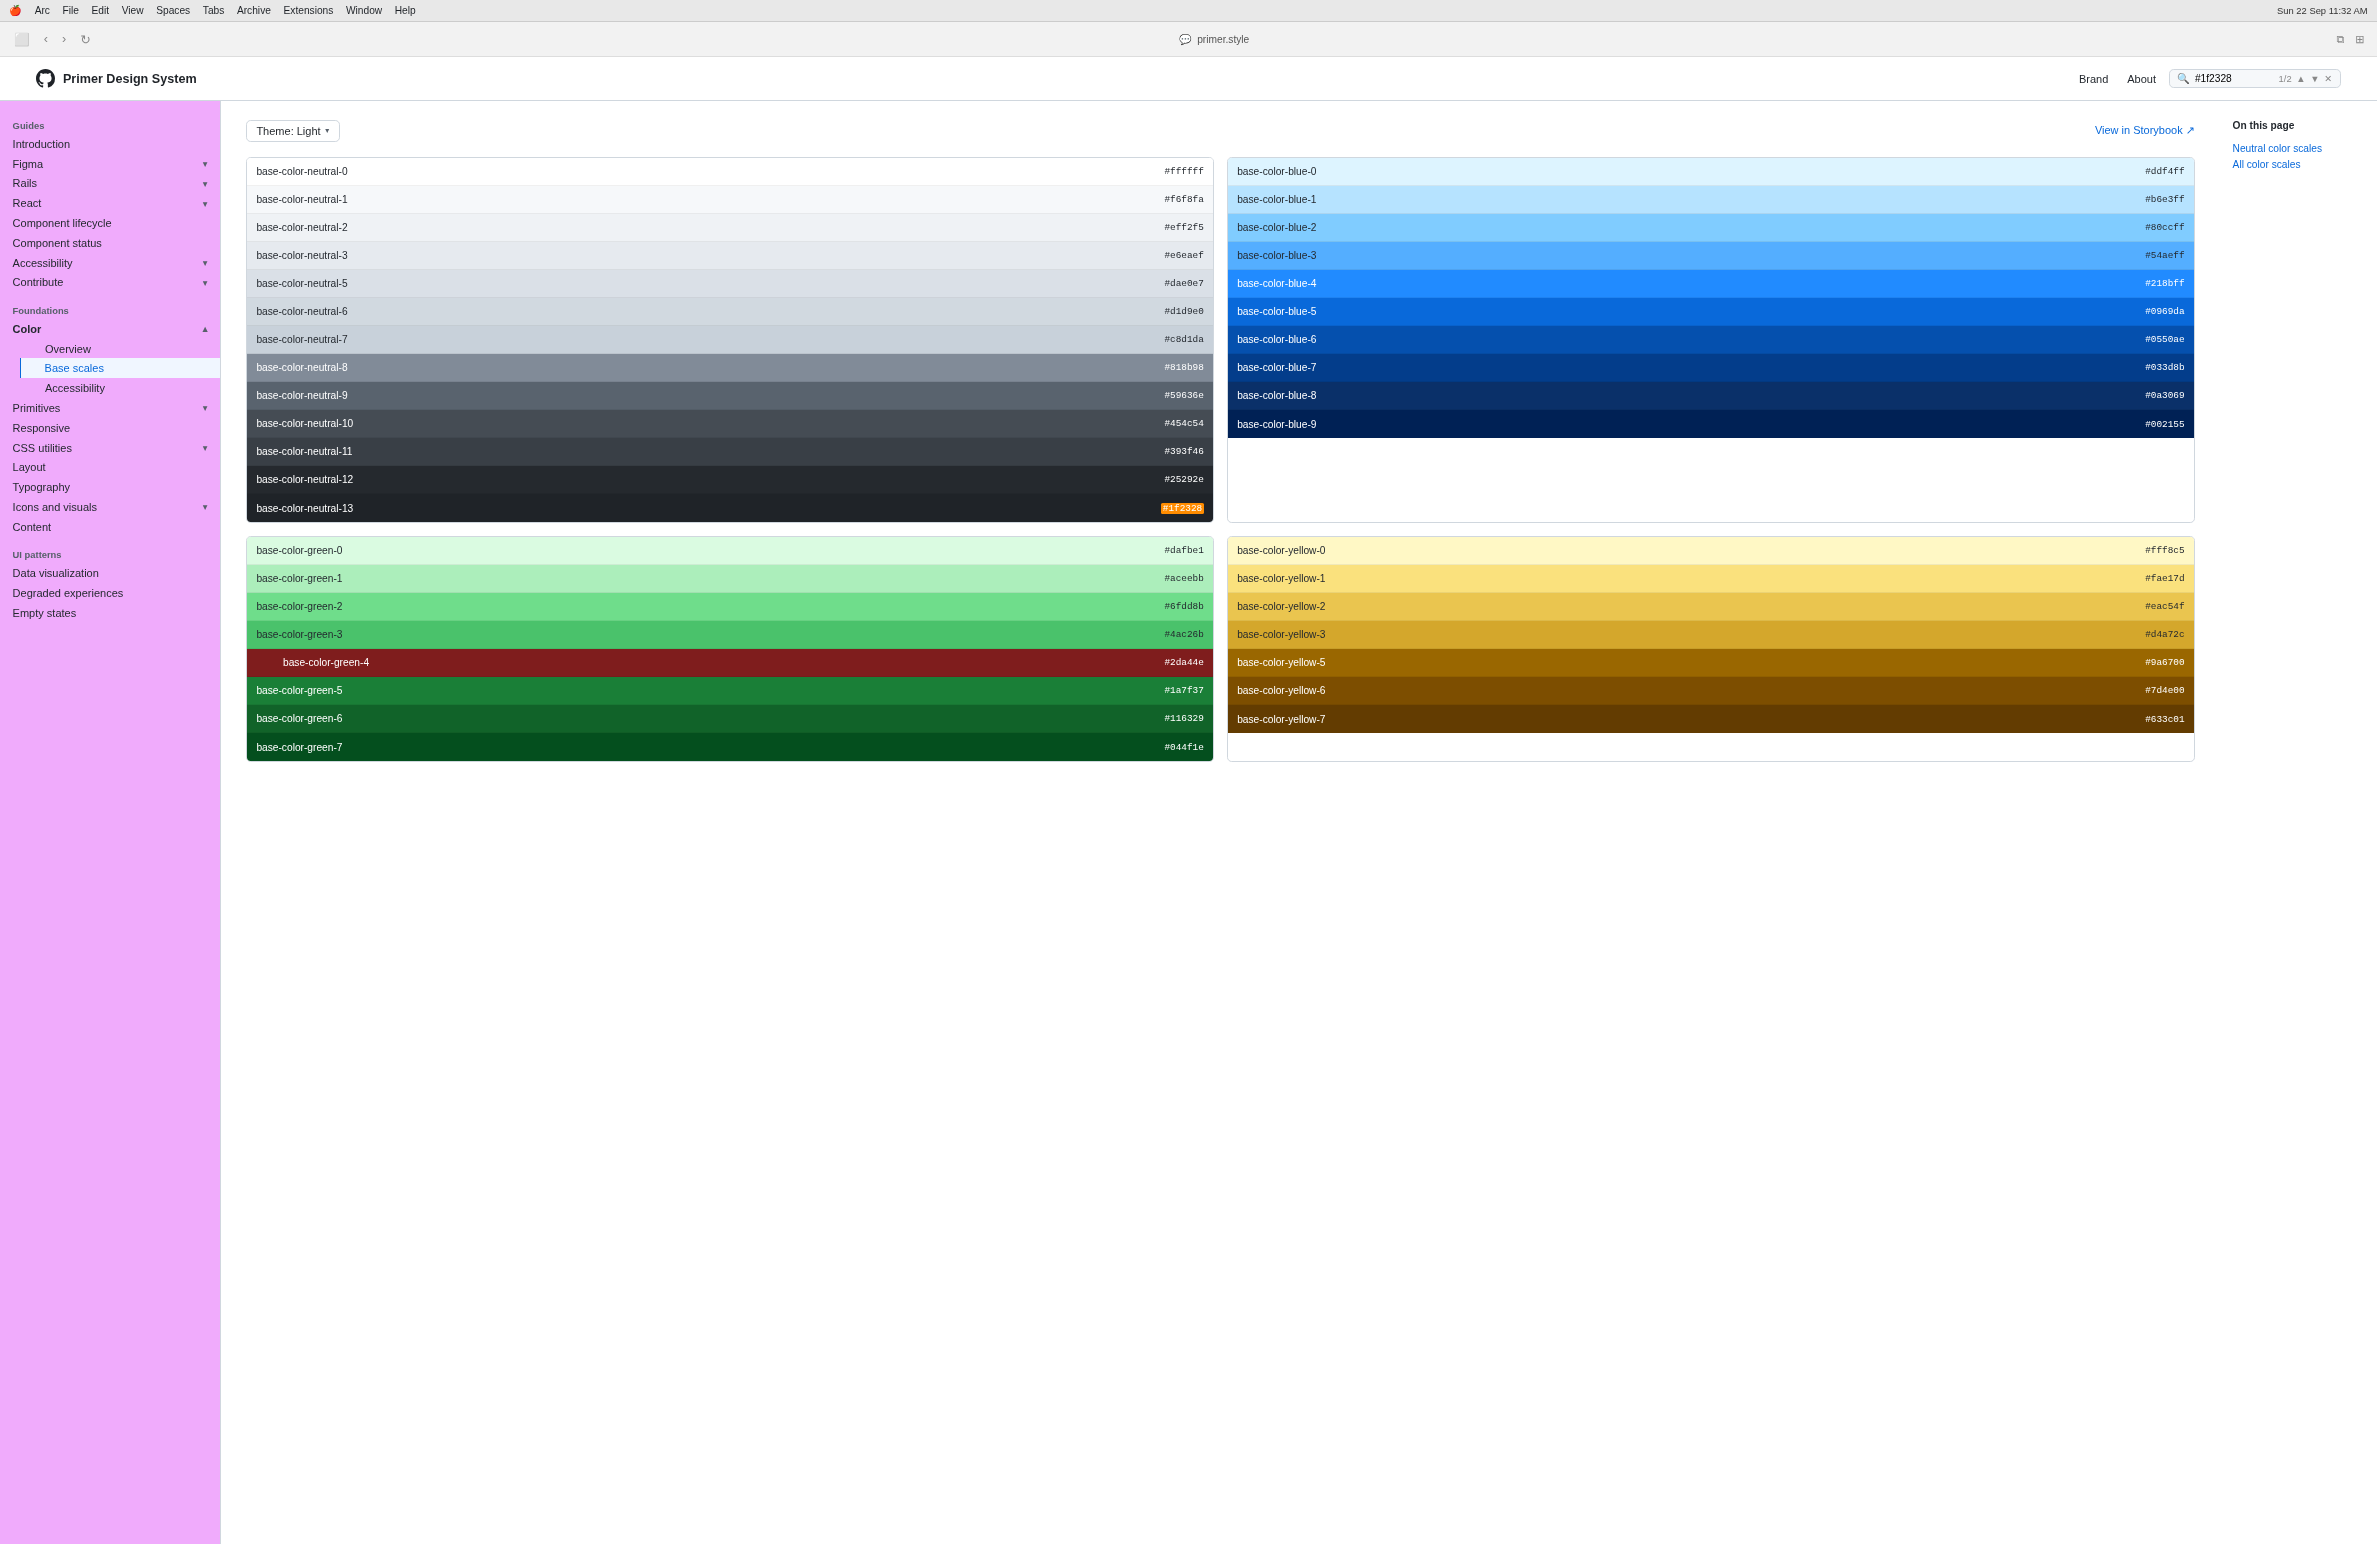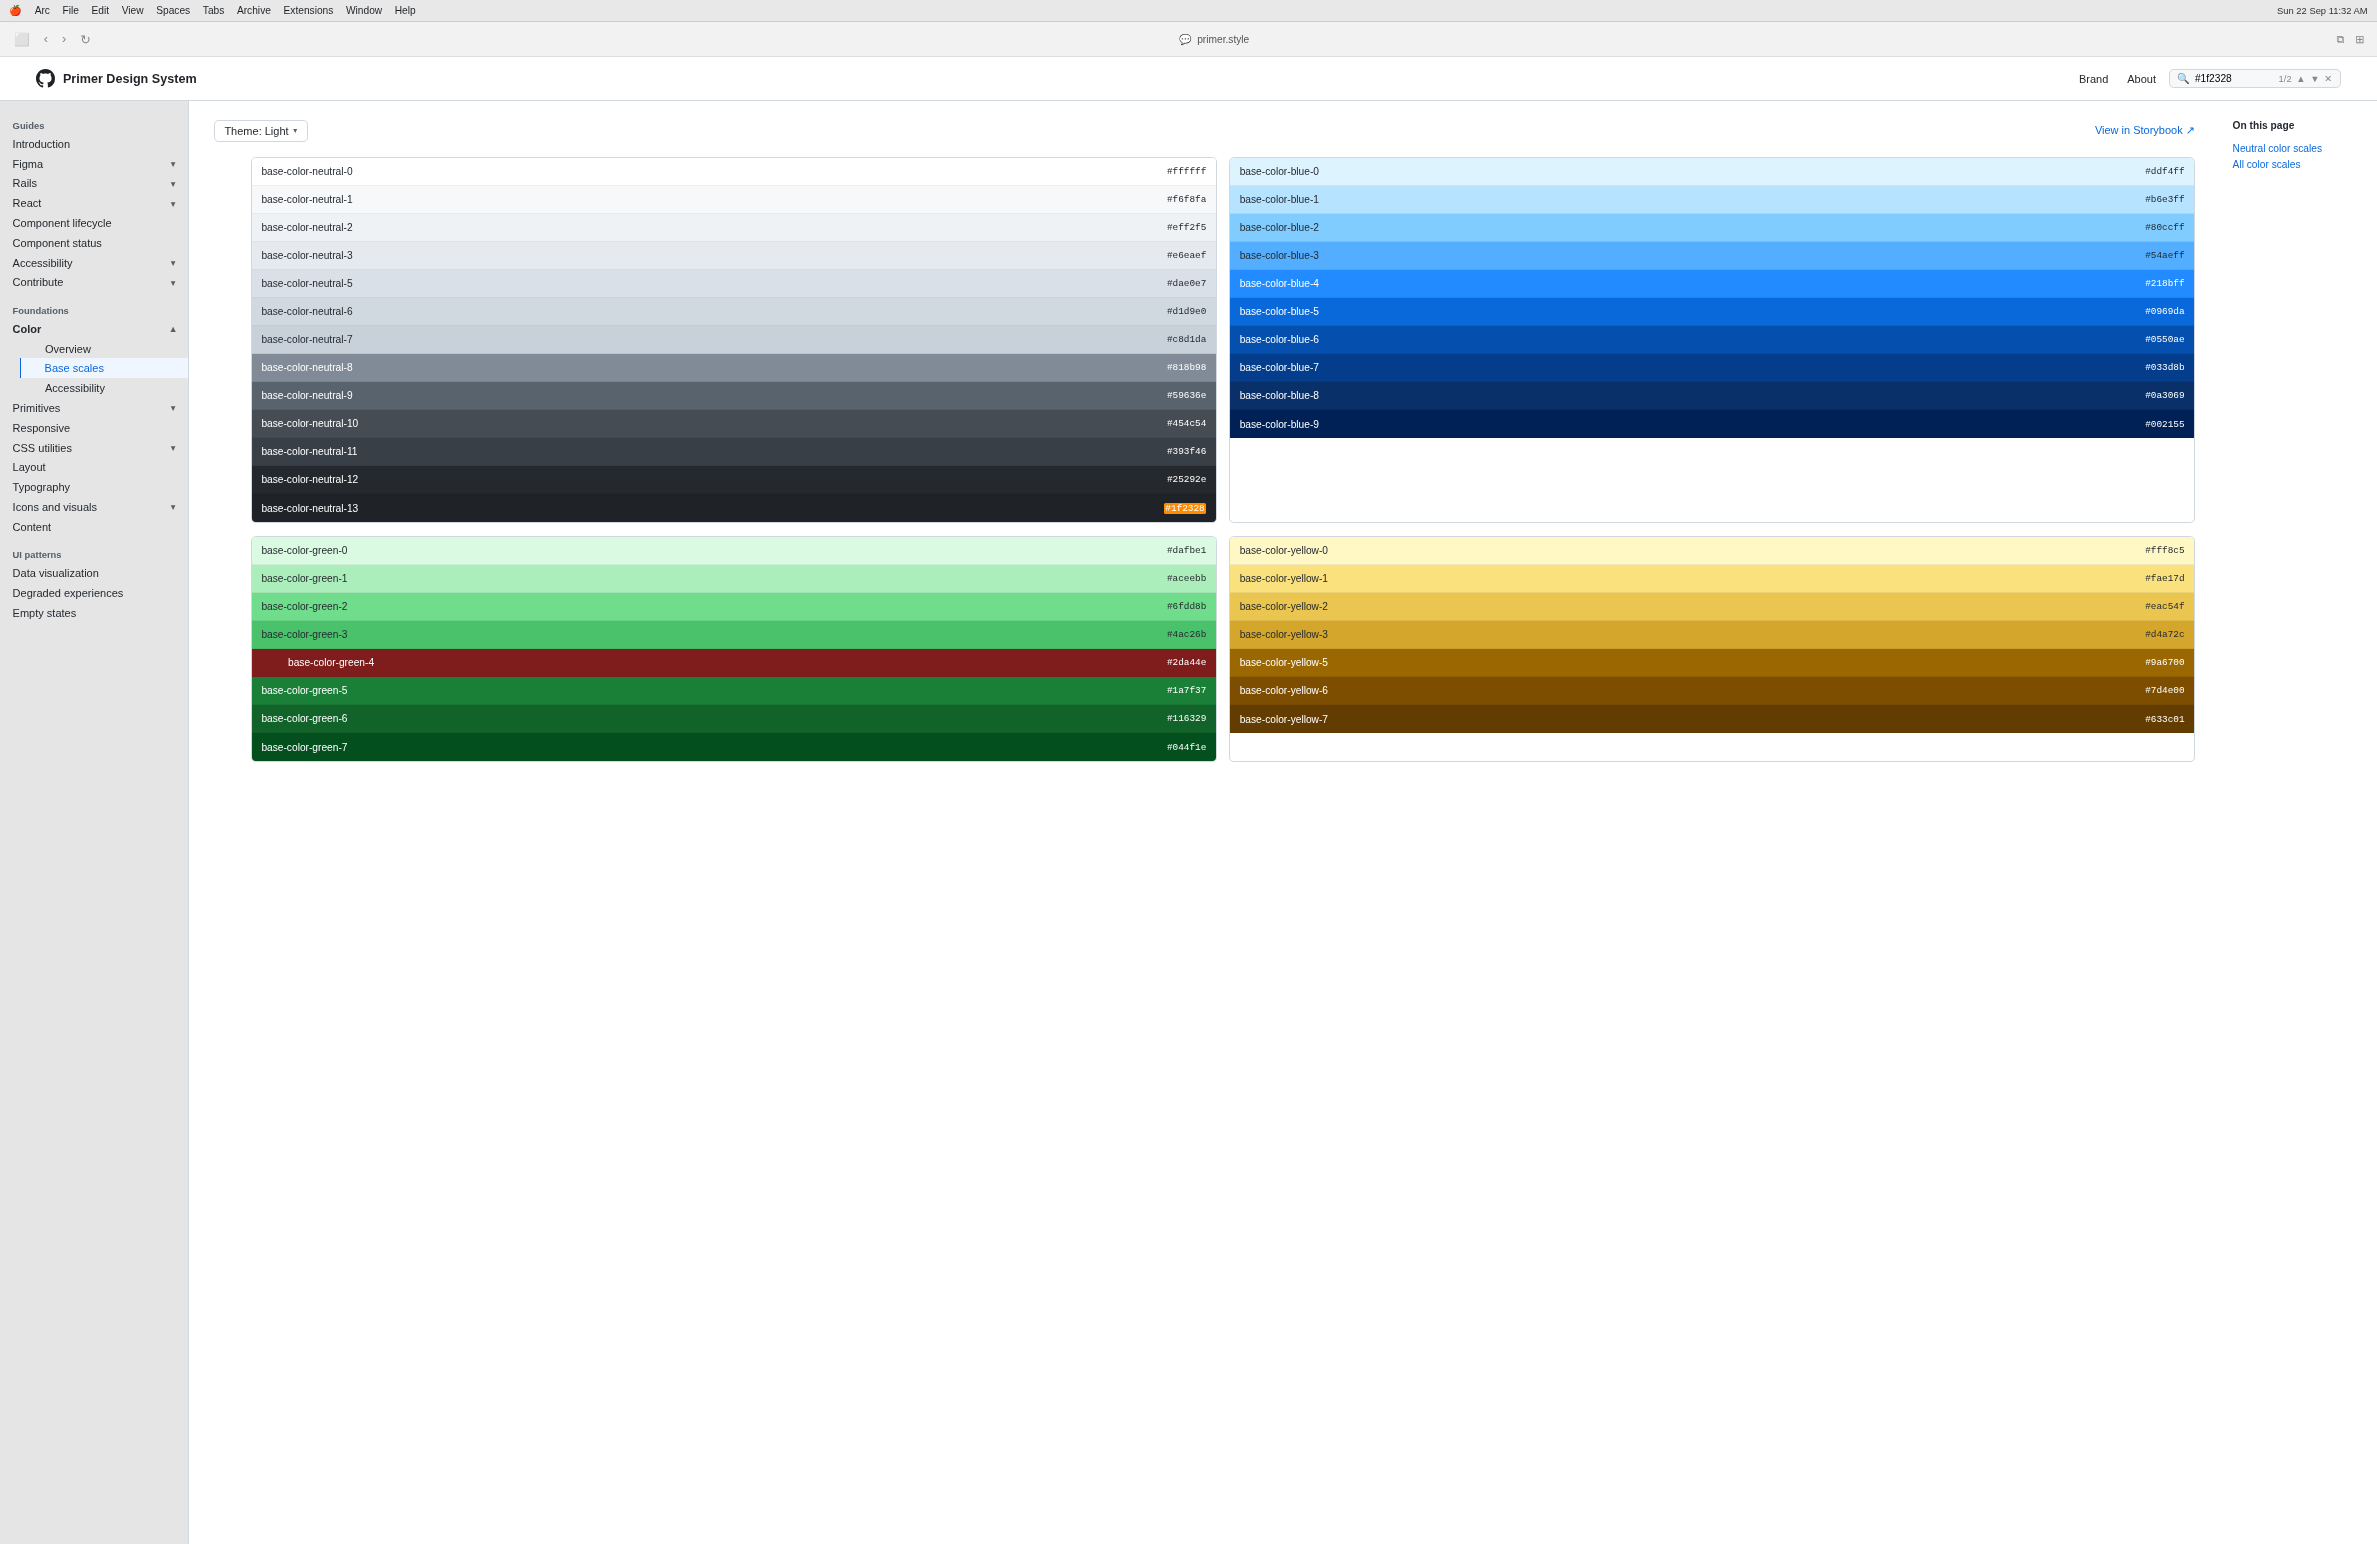--- a/index.html
+++ b/index.html
@@ -27,21 +27,21 @@
     .site-nav a { text-decoration: none; color: #24292f; font-size: 11px; }
     .site-search { margin-left: 12.6px; display: flex; align-items: center; background: #f6f8fa; border: 0.8px solid #d0d7de; border-radius: 4.7px; padding: 3.1px 7.9px; gap: 4.7px; min-width: 157px; }
     .site-search input { border: none; background: none; font-size: 10.2px; outline: none; flex: 1; }
     .search-count { font-size: 9.4px; color: #888; }
     .search-nav-btn { background: none; border: none; cursor: pointer; color: #888; font-size: 9.4px; }
 
     
     .content-area { display: flex; flex: 1; overflow: hidden; }
 
     
-    .sidebar { width: 189px; flex-shrink: 0; border-right: 0.8px solid #d0d7de; overflow-y: auto; padding: 12.6px 0; background: #e5e5e5; }
+    .sidebar { width: 221px; flex-shrink: 0; border-right: 0.8px solid #d0d7de; overflow-y: auto; padding: 12.6px 0; background: #f0abfc; }
     .sidebar-section-label { font-size: 9.4px; font-weight: 600; color: #57606a; padding: 6.3px 12.6px 3.1px; text-transform: none; letter-spacing: 0; }
     .sidebar-item { display: flex; align-items: center; justify-content: space-between; padding: 3.9px 12.6px; cursor: pointer; color: #24292f; font-size: 11px; border-radius: 0; }
     .sidebar-item .chevron { font-size: 9.4px; color: #57606a; }
     .sidebar-sub { padding-left: 20px; }
     .sidebar-sub-item { display: flex; align-items: center; padding: 3.9px 12.6px 3.9px 25px; cursor: pointer; color: #24292f; font-size: 11px; }
     .sidebar-sub-item.active { color: #0969da; font-weight: 500; border-left: 1.6px solid #0969da; padding-left: 23.6px; background: #f0f6ff; }
 
     
     .main-content { flex: 1; overflow-y: auto; padding: 19px 25px; background: #fff; }
 
@@ -101,21 +101,21 @@
     
     .yellow-0 { background: #fff8c5; color: #24292f; }
     .yellow-1 { background: #fae17d; color: #24292f; }
     .yellow-2 { background: #eac54f; color: #24292f; }
     .yellow-3 { background: #d4a72c; color: #24292f; }
     .yellow-4 { background: #bf8700; color: #fff; }
     .yellow-5 { background: #9a6700; color: #fff; }
     .yellow-6 { background: #7d4e00; color: #fff; }
     .yellow-7 { background: #633c01; color: #fff; }
 
-    .two-col-colors { display: grid; grid-template-columns: 1fr 1fr; gap: 12.6px; margin-left: 37px; }
+    .two-col-colors { display: grid; grid-template-columns: 1fr 1fr; gap: 12.6px; }
     .single-col-table { border: 0.8px solid #d0d7de; border-radius: 4.7px; overflow: hidden; }
     .single-col-table .color-row { border-bottom: 0.8px solid rgba(0,0,0,0.06); }
     .single-col-table .color-row:last-child { border-bottom: none; }
   </style>
 </head>
 <body>
 
 <div class="menubar">
   <span>🍎</span>
   <span>Arc</span>

